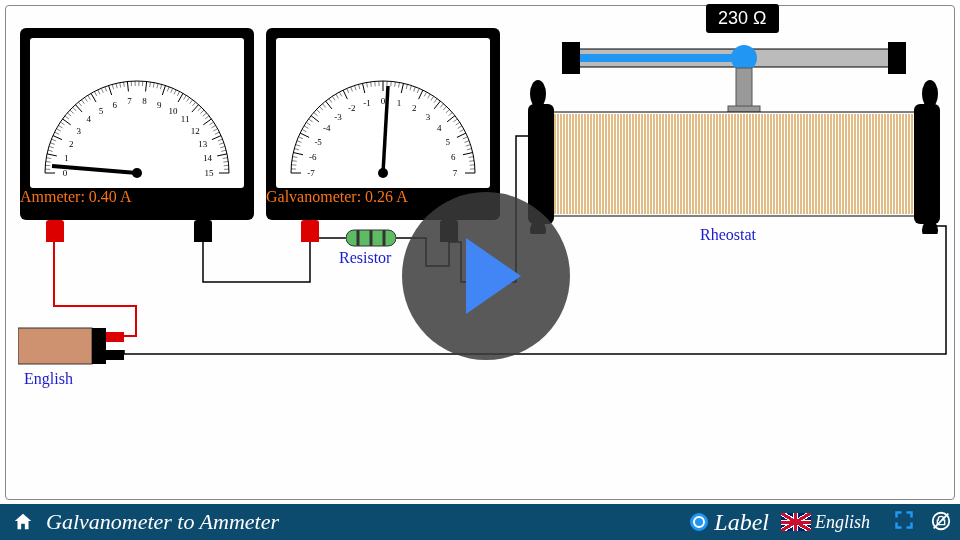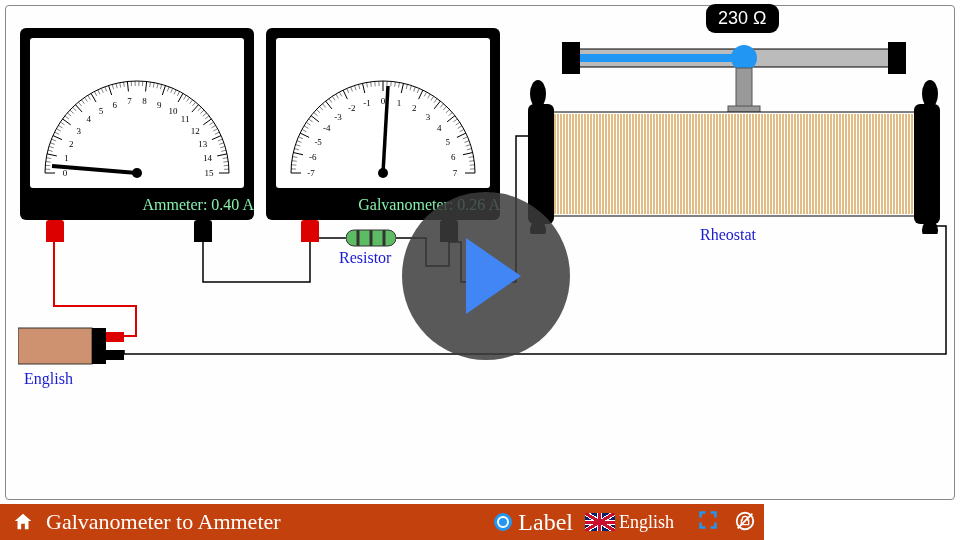--- a/index.html
+++ b/index.html
@@ -1,31 +1,31 @@
 <!DOCTYPE html>
 <html><head>
 <meta charset="utf-8">
 <style>
   * { box-sizing: border-box; margin: 0; padding: 0; }
   body { width: 960px; height: 540px; font-family: Georgia, serif; background: #fff; overflow: hidden; position: relative; }
   .stage { position: absolute; left: 5px; top: 5px; width: 950px; height: 495px; border: 1px solid #888; border-radius: 4px; background: #fefefe; }
   .meter { position: absolute; background: #000; border-radius: 6px; }
   .meter-face { position: absolute; left: 10px; top: 10px; right: 10px; bottom: 32px; background: #fff; border-radius: 3px; }
-  .meter-label { position: absolute; left: 0; right: 0; bottom: 6px; color: #86efac; text-align: right; font-size: 16px; font-family: Georgia, serif; }
+  .meter-label { position: absolute; left: 0; right: 0; bottom: 14px; color: #f97316; text-align: left; font-size: 16px; font-family: Georgia, serif; }
   .term { position: absolute; width: 18px; height: 22px; border-radius: 3px 3px 0 0; }
   .term.red { background: #d00; }
   .term.black { background: #000; }
   .resistor { position: absolute; }
   .battery { position: absolute; }
   .rheostat { position: absolute; }
   .label-text { position: absolute; color: #1a1ad1; font-family: Georgia, serif; font-size: 16px; }
-  .ohm-badge { position: absolute; background: #000; color: #fff; font-size: 18px; padding: 4px 12px; border-radius: 9px; font-family: Arial, sans-serif; }
+  .ohm-badge { position: absolute; background: #000; color: #fff; font-size: 18px; padding: 4px 12px; border-radius: 3px; font-family: Arial, sans-serif; }
   .play-overlay { position: absolute; width: 168px; height: 168px; border-radius: 50%; background: rgba(60,60,60,0.85); left: 396px; top: 186px; display: flex; align-items: center; justify-content: center; cursor: pointer; }
   .play-tri { width: 0; height: 0; border-left: 55px solid #4285f4; border-top: 38px solid transparent; border-bottom: 38px solid transparent; margin-left: 14px; }
-  .bottom-bar { position: absolute; left: 0; bottom: 0; width: 764px; height: 36px; background: #c2410c; color: #fff; display: flex; align-items: center; font-family: Georgia, serif; }
+  .bottom-bar { position: absolute; left: 0; bottom: 0; width: 960px; height: 36px; background: #0c4a6e; color: #fff; display: flex; align-items: center; font-family: Georgia, serif; font-style: italic; }
   .home-btn { width: 30px; height: 30px; margin: 0 8px; display: flex; align-items: center; justify-content: center; cursor: pointer; }
   .title { font-size: 22px; flex: 1; }
   .radio { width: 18px; height: 18px; border-radius: 50%; border: 3px solid #2196f3; background: #fff; margin-right: 6px; position: relative; cursor: pointer; }
   .radio::after { content:''; position:absolute; left:2px; top:2px; width:8px; height:8px; background:#2196f3; border-radius:50%; }
   .label-toggle { font-size: 24px; margin-right: 12px; }
   .flag { width: 30px; height: 18px; background: linear-gradient(#012169 0 100%); margin-right: 4px; position: relative; overflow: hidden; }
   .flag::before { content:''; position:absolute; inset:0; background:
      linear-gradient(to bottom right, transparent 42%, #fff 42% 58%, transparent 58%),
      linear-gradient(to bottom left, transparent 42%, #fff 42% 58%, transparent 58%),
      linear-gradient(#fff,#fff) center/100% 5px no-repeat,

